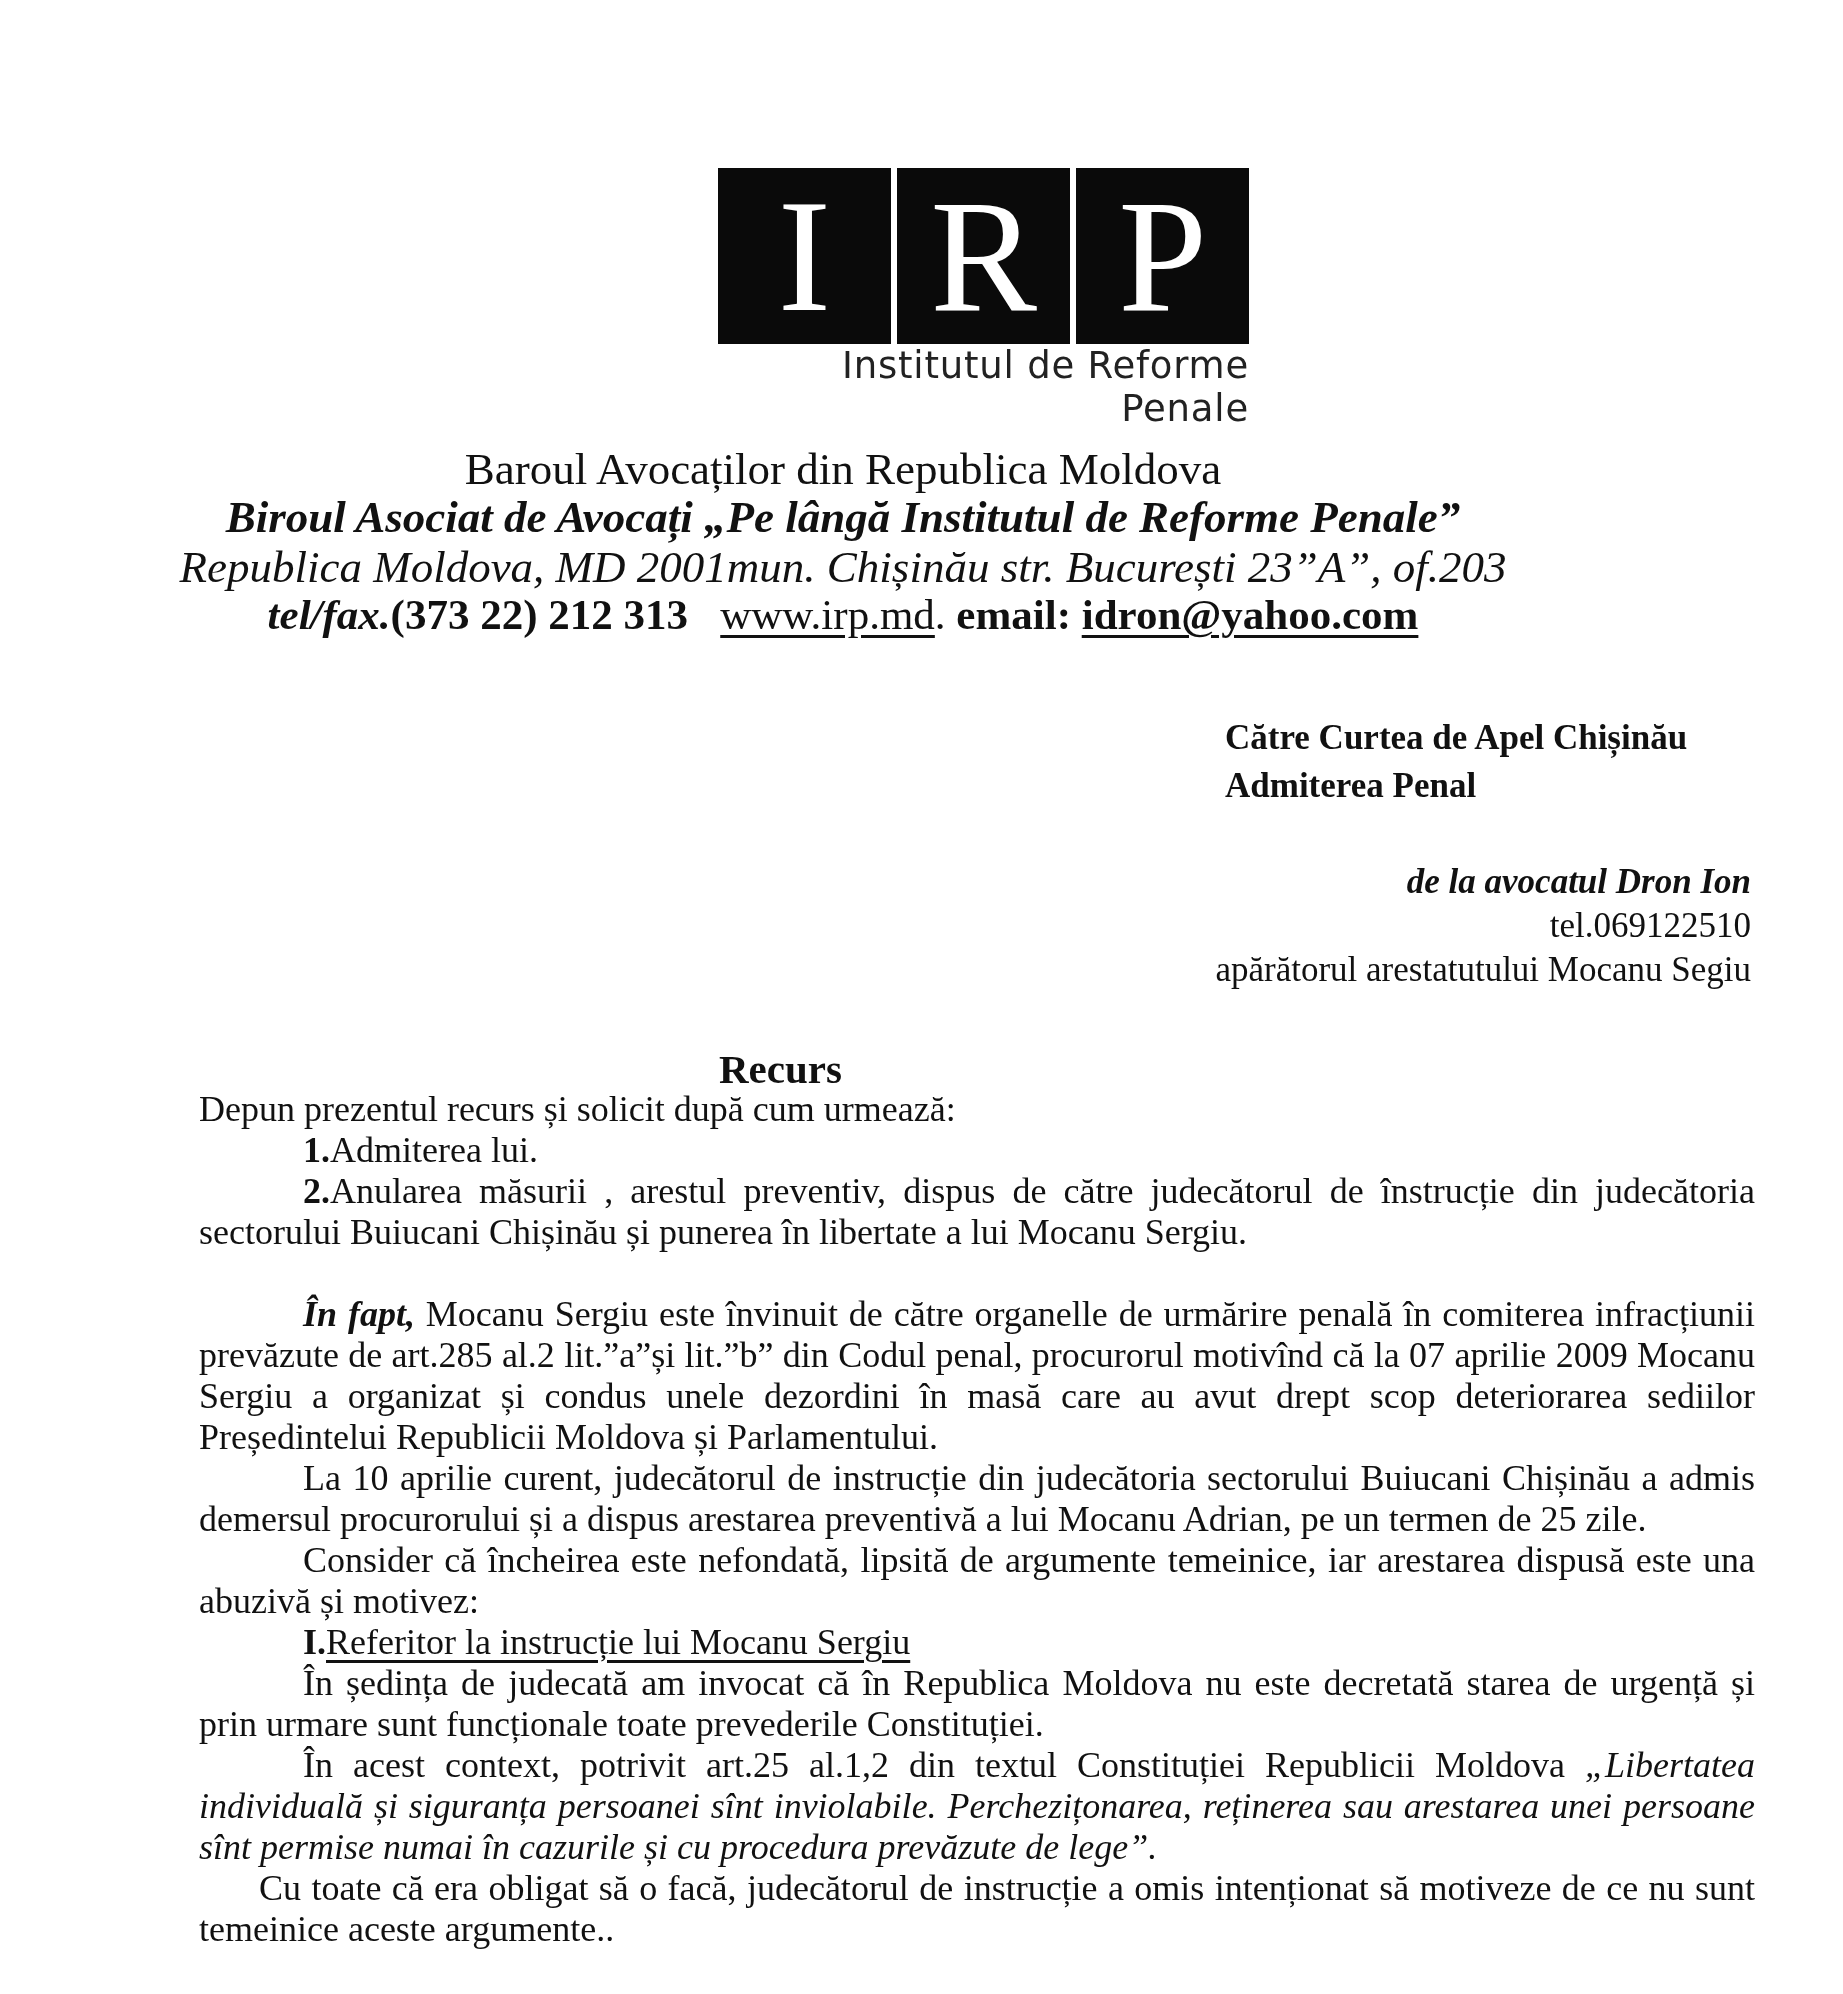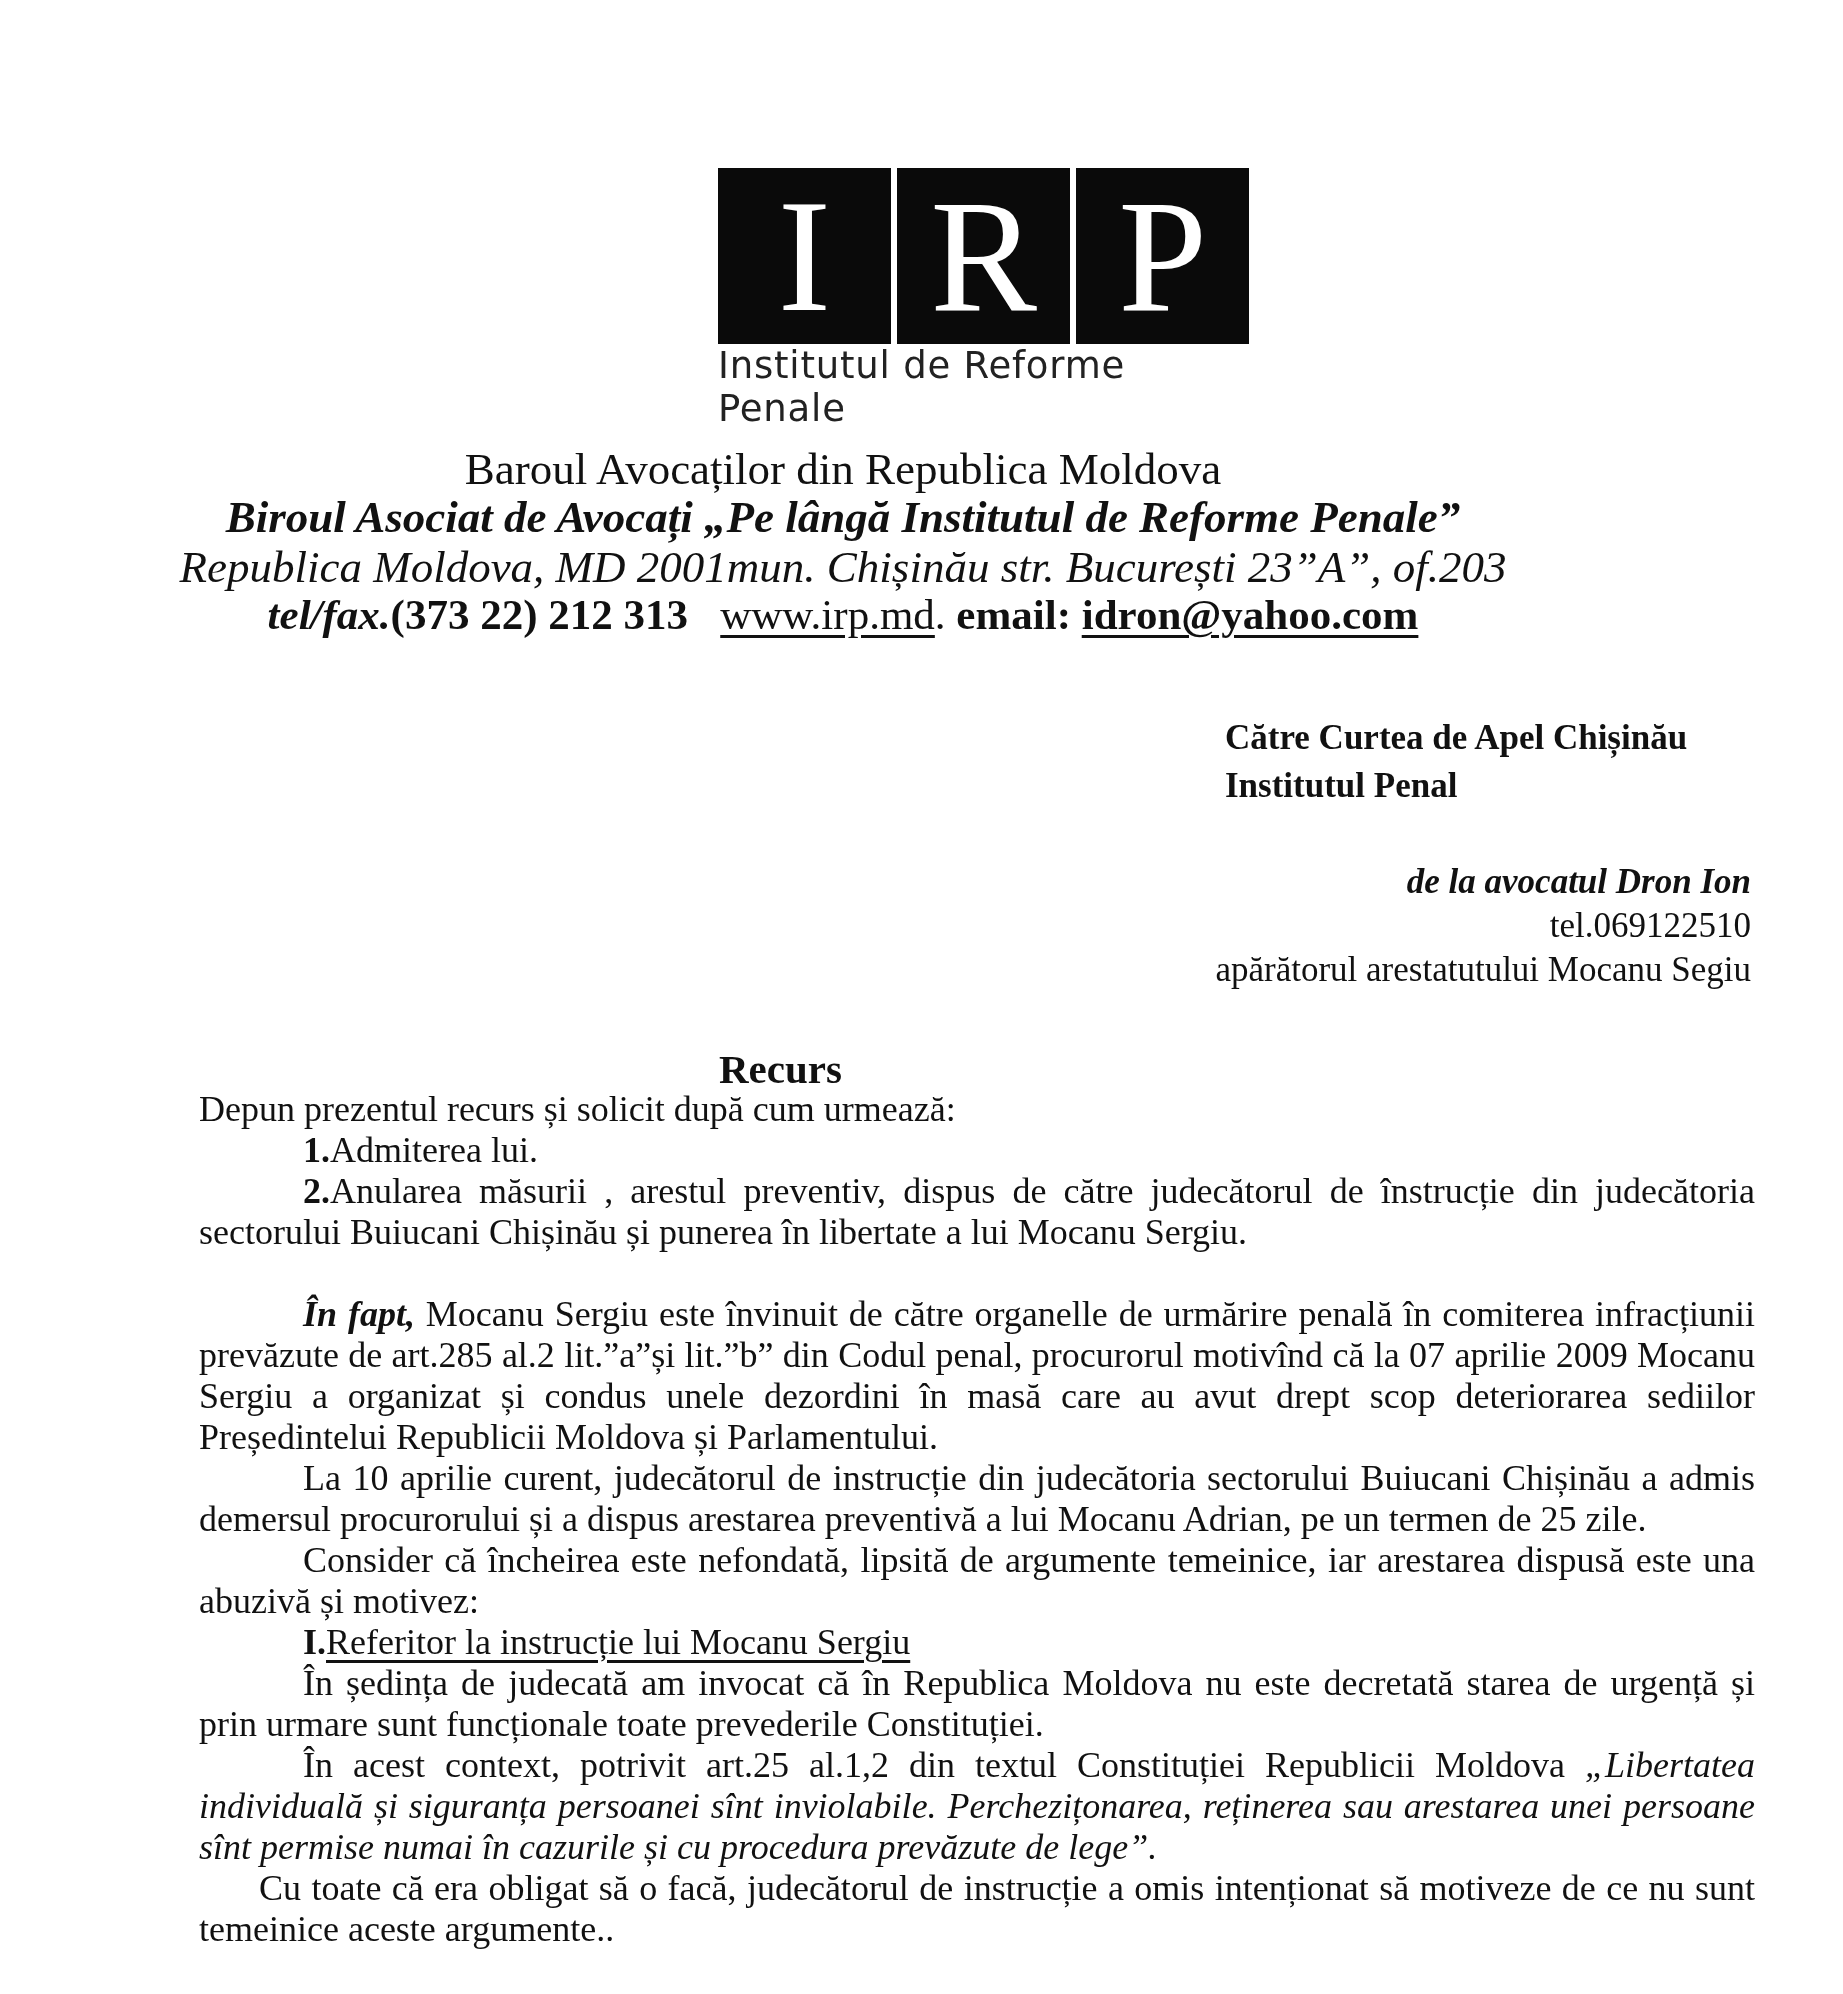--- a/index.html
+++ b/index.html
@@ -4,21 +4,21 @@
   <style>
     html, body { margin:0; padding:0; background:#ffffff; }
     body { width:1843px; height:2649px; position:relative; overflow:hidden;
            font-family:"Liberation Serif", serif; color:#111; }
     .abs { position:absolute; }
     
     #logo { left:718px; top:168px; width:531px; height:215px; }
     .logo-boxes { position:absolute; left:0; top:0; width:531px; height:176px; display:flex; gap:6.4px; }
     .logo-box { flex:1; background:#0a0a0a; color:#fff; display:flex; align-items:center; justify-content:center;
                 font-family:"Liberation Serif", serif; font-size:160px; line-height:1; }
-    .logo-sub { position:absolute; left:0; top:176px; width:531px; text-align:left;
+    .logo-sub { position:absolute; left:0; top:176px; width:531px; text-align:right;
                 font-family:"DejaVu Sans", sans-serif; font-size:37px; letter-spacing:0.8px; color:#222; }
     
     .hdr { left:0; width:1686px; text-align:center; white-space:nowrap; }
     #hdr1 { top:443px; font-size:45px; }
     #hdr2 { top:491px; font-size:45px; font-weight:bold; font-style:italic; }
     #hdr3 { top:541px; font-size:45px; font-style:italic; }
     #hdr4 { top:590px; font-size:43px; }
     .b { font-weight:bold; }
     .u { text-decoration:underline; text-decoration-thickness:3.2px; text-underline-offset:5.6px; }
     
@@ -53,21 +53,21 @@
 <div id="hdr2" class="abs hdr">Biroul Asociat de  Avocați „Pe lângă Institutul de Reforme Penale”</div>
 <div id="hdr3" class="abs hdr">Republica Moldova, MD 2001mun. Chișinău  str. București 23”A”, of.203</div>
 <div id="hdr4" class="abs hdr">
   <span class="b it">tel/fax.</span><span class="b">(373 22) 212 313</span>
   &nbsp;&nbsp;<span class="u">www.irp.md</span>.
   <span class="b">email:</span>
   <span class="b u">idron@yahoo.com</span>
 </div>
 
 <div id="to1" class="abs">Către Curtea de Apel Chișinău</div>
-<div id="to2" class="abs">Institutul Penal</div>
+<div id="to2" class="abs">Admiterea Penal</div>
 
 <div id="from1" class="abs rt">de la avocatul Dron Ion</div>
 <div id="from2" class="abs rt">tel.069122510</div>
 <div id="from3" class="abs rt">apărătorul arestatutului Mocanu Segiu</div>
 
 <div id="title" class="abs">Recurs</div>
 
 <div id="body" class="abs">
   <p>Depun prezentul recurs și solicit după cum urmează:</p>
   <p class="ind"><span class="b">1.</span><span>Admiterea lui.</span></p>

